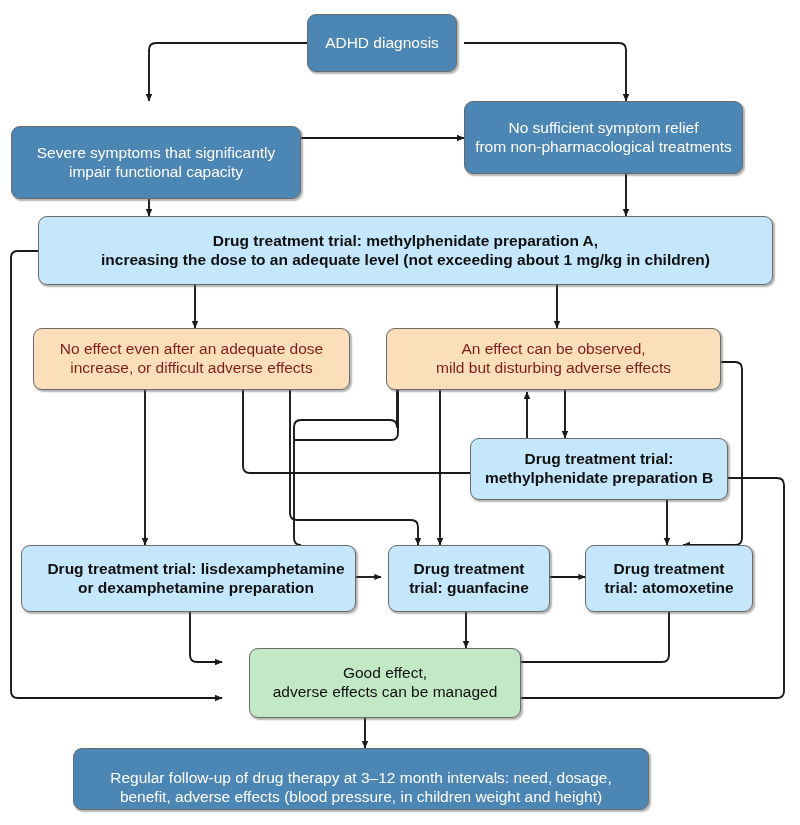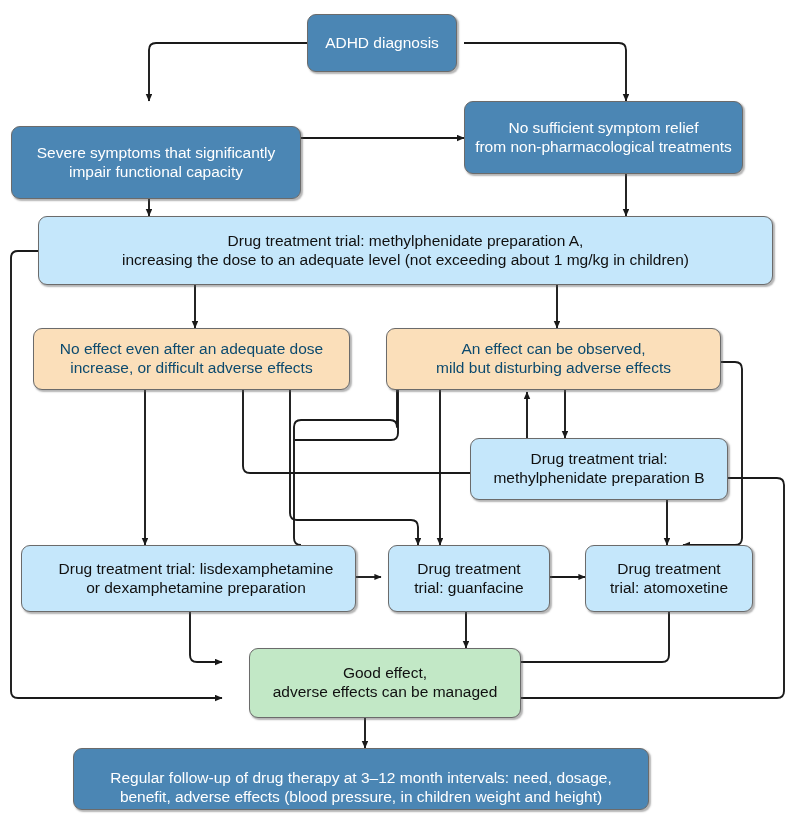--- a/index.html
+++ b/index.html
@@ -42,24 +42,25 @@
   .node span { display: block; width: 100%; }
   .n-dark {
     background: #4b86b4;
     color: #ffffff;
     font-size: 15.5px;
   }
   .n-blue {
     background: #c5e7fb;
     color: #101010;
     font-size: 15.5px;
+    font-weight: bold;
   }
   .n-orange {
     background: #fbdfba;
-    color: #0c4a6e;
+    color: #7f1d1d;
     font-size: 15.5px;
   }
   .n-green {
     background: #c2e8c6;
     color: #101010;
     font-size: 15.5px;
     margin-left: 20px;
   }
 </style>
 </head>

